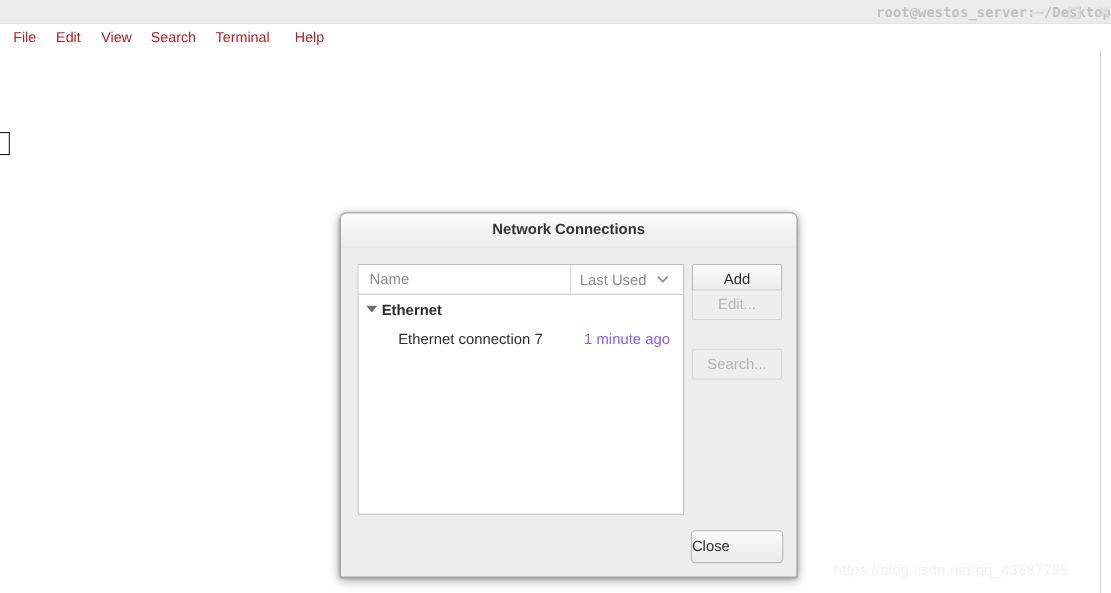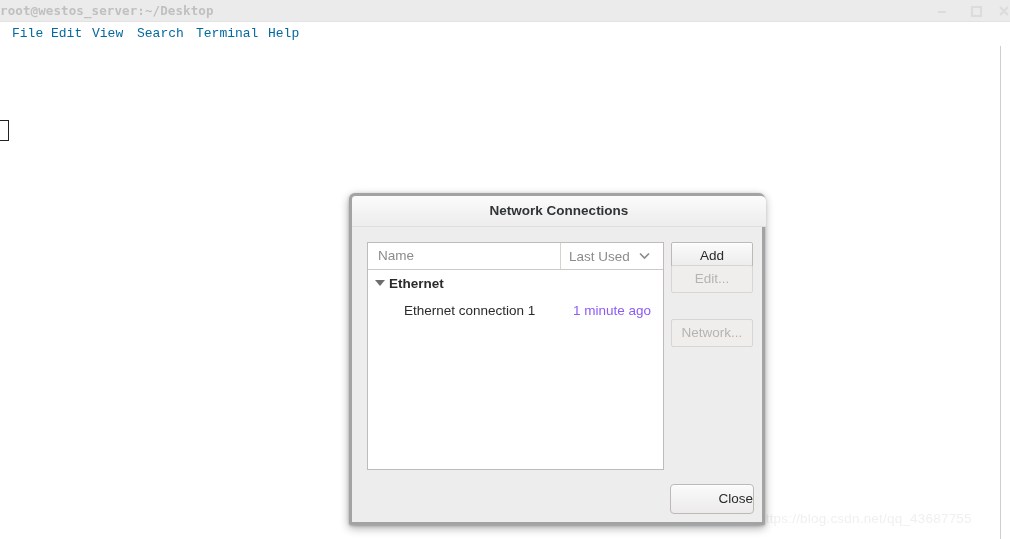--- a/index.html
+++ b/index.html
@@ -30,21 +30,21 @@
     height: 22px;
     background: #ebebeb;
     border-bottom: 1px solid #e2e2e2;
     box-sizing: border-box;
   }
   #terminal-title {
     position: absolute;
     left: 0; top: 0;
     width: 1010px;
     line-height: 21px;
-    text-align: left;
+    text-align: right;
     font-size: 12.5px;
     font-weight: bold;
     color: #c0c0c0;
     letter-spacing: 0.1px;
     font-family: "DejaVu Sans Mono", monospace;
   }
   .win-btn {
     position: absolute;
     top: 3px;
     width: 16px;
@@ -65,24 +65,23 @@
     width: 1010px;
     height: 24px;
     background: #ffffff;
   }
   .menu-item {
     position: absolute;
     top: 0;
     height: 24px;
     line-height: 24px;
     font-size: 13px;
-    color: #0369a1;
+    color: #b91c1c;
     padding: 0 6px;
     white-space: nowrap;
-    font-family: Liberation Mono, monospace;
   }
 
   #terminal-body {
     position: absolute;
     left: 0; top: 46px;
     width: 1000px;
     height: 493px;
     background: #ffffff;
     font-family: "DejaVu Sans Mono", monospace;
     font-size: 16.5px;
@@ -126,25 +125,24 @@
     letter-spacing: 0.2px;
   }
 
   
   #dialog {
     position: absolute;
     left: 309px; top: 193px;
     width: 416px;
     height: 332px;
     background: #ededed;
-    border: 3px solid #a3a3a3;
+    border: 1px solid #a3a3a3;
     border-radius: 6px 6px 2px 2px;
     box-shadow: 0 3px 10px rgba(0,0,0,0.33), 0 1px 3px rgba(0,0,0,0.22);
     box-sizing: border-box;
-    margin-left: 40px;
   }
   #dialog-titlebar {
     position: absolute;
     left: 0; top: 0;
     width: 414px;
     height: 31px;
     background: linear-gradient(to bottom, #fcfcfc 0%, #f2f2f2 60%, #ededed 100%);
     border-radius: 5px 5px 0 0;
     border-bottom: 1px solid #e2dfdb;
     box-sizing: border-box;
@@ -288,21 +286,21 @@
   #btn-close-dialog {
     position: absolute;
     left: 318px; top: 288px;
     width: 84px;
     height: 30px;
     border-radius: 4px;
     border: 1px solid #bdbab6;
     background: linear-gradient(to bottom, #fbfbfb 0%, #eceaea 100%);
     color: #2b2b2b;
     font-size: 13.5px;
-    text-align: right;
+    text-align: left;
     line-height: 28px;
     box-sizing: border-box;
     box-shadow: 0 1px 0 rgba(255,255,255,0.9) inset;
   }
 </style>
 </head>
 <body>
 
 <div id="terminal-window">
 
@@ -363,25 +361,25 @@
       </div>
       <div id="col-name">Name</div>
     </div>
 
     <div class="group-row" id="group-ethernet">
       <span class="group-expander"></span>
       <span class="group-label">Ethernet</span>
     </div>
 
     <div class="conn-row" id="row-ethernet-1">
-      <span class="conn-name">Ethernet connection 1</span>
+      <span class="conn-name">Ethernet connection 7</span>
       <span class="conn-lastused">1 minute ago</span>
     </div>
 
   </div>
 
   <div class="side-button" id="btn-add">Add</div>
   <div class="side-button" id="btn-edit">Edit...</div>
-  <div class="side-button" id="btn-delete">Network...</div>
+  <div class="side-button" id="btn-delete">Search...</div>
 
   <div id="btn-close-dialog">Close</div>
 
 </div>
 
 </body></html>

